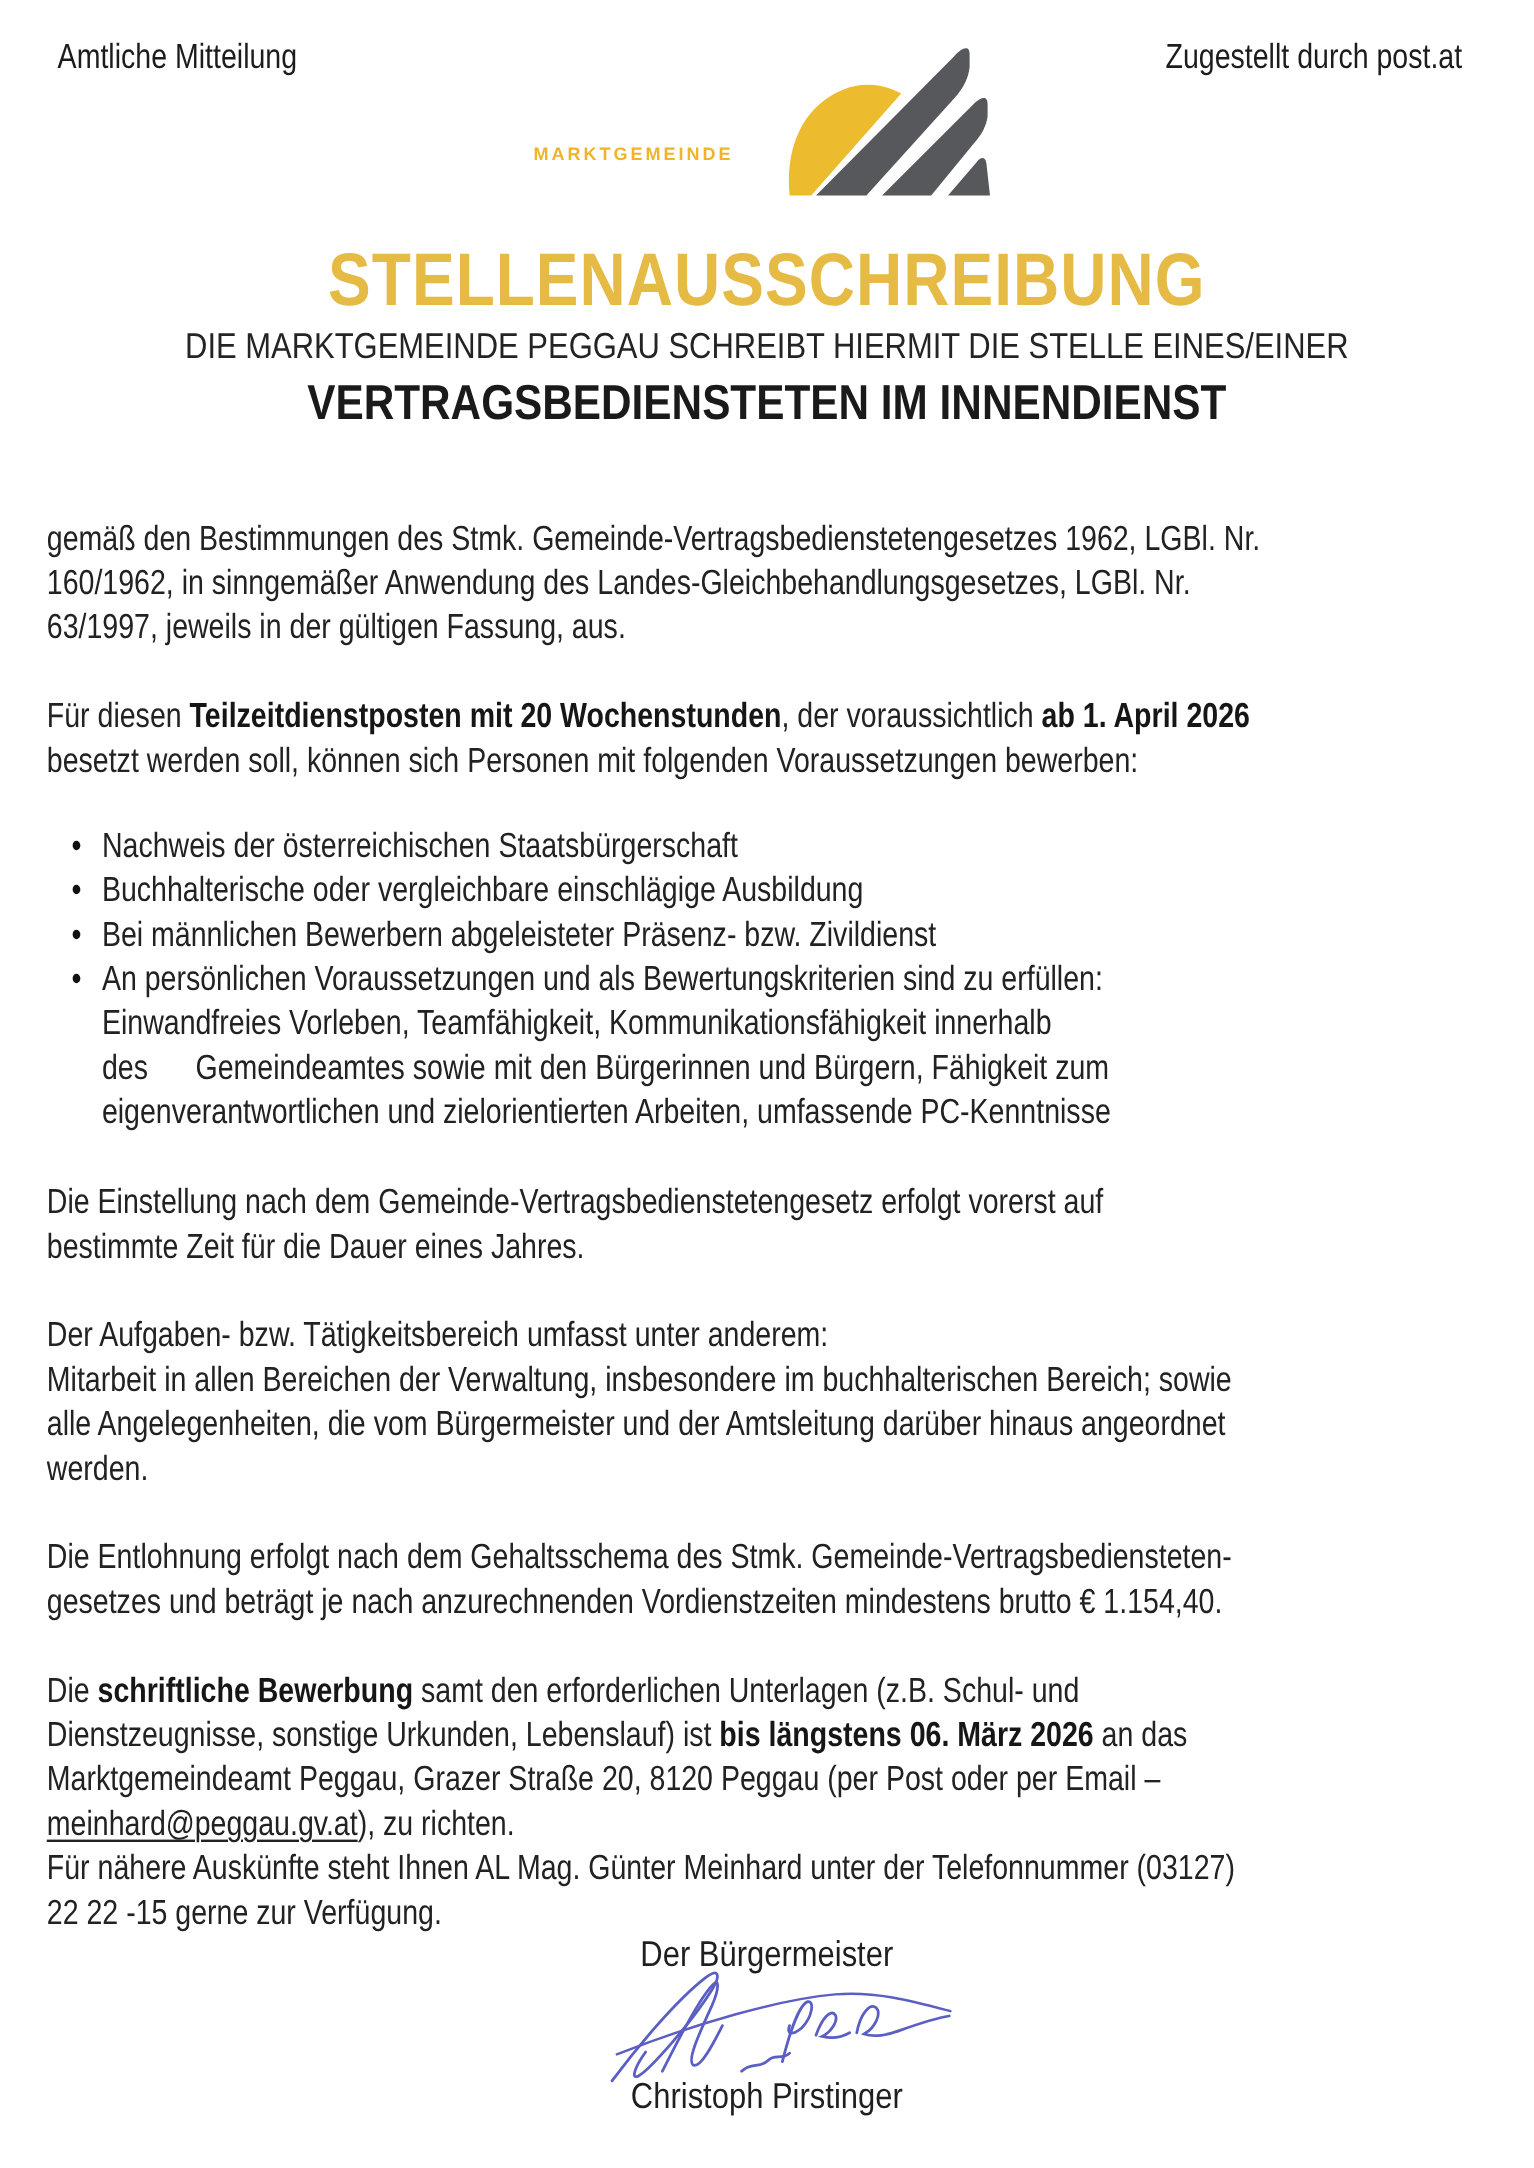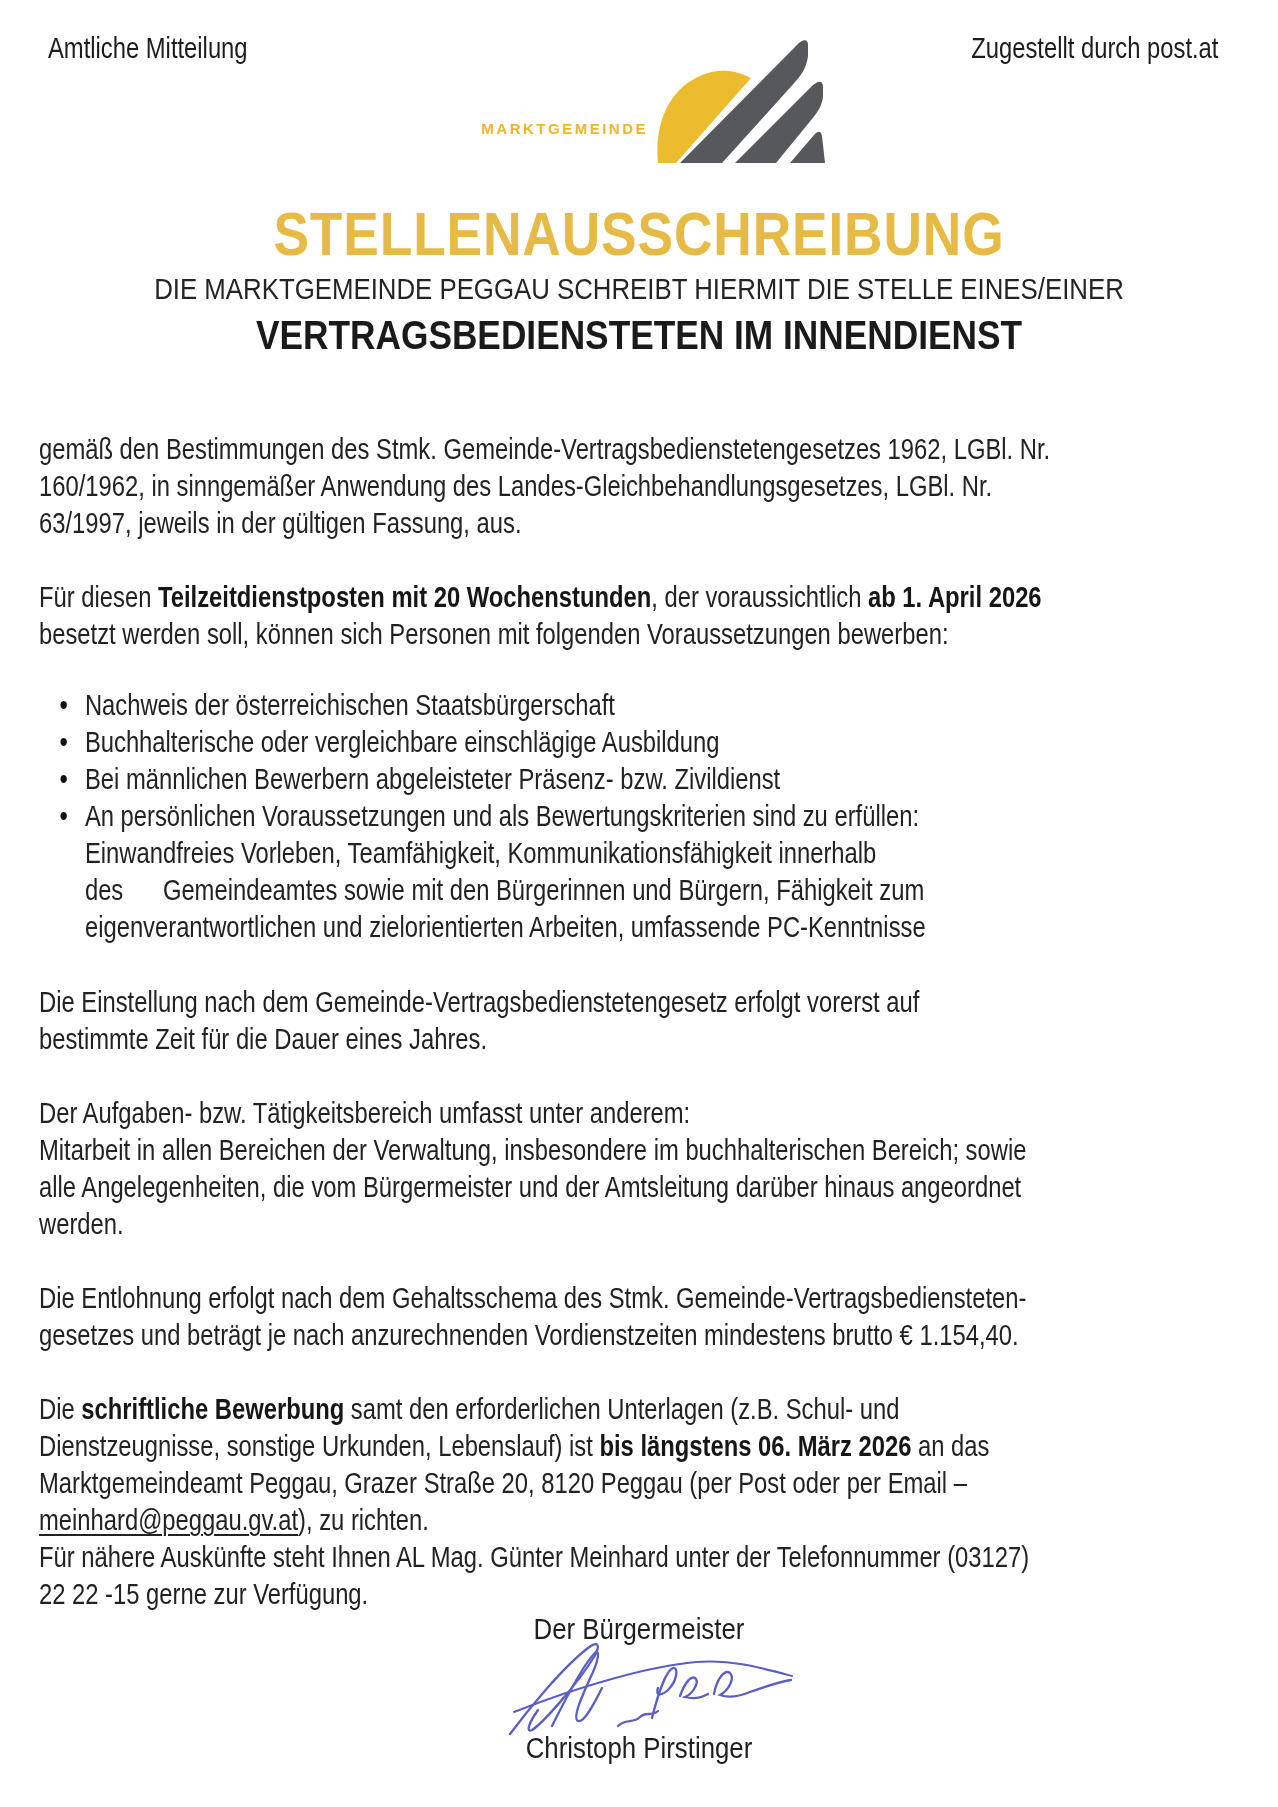--- a/index.html
+++ b/index.html
@@ -7,21 +7,21 @@
         font-family:"Liberation Sans","DejaVu Sans",sans-serif;color:#212121;}
 
   
   .note{position:absolute;top:32px;font-size:29px;color:#1c1c1c;white-space:nowrap;}
   .note-left{left:48px;transform:scaleX(0.82);transform-origin:left top;}
   .note-right{right:60px;transform:scaleX(0.82);transform-origin:right top;}
 
   
   .logo-wordmark{position:absolute;left:408px;top:60px;width:240px;text-align:center;
         font-family:"Liberation Serif","DejaVu Serif",serif;font-size:50px;letter-spacing:1px;color:#1a1a20;}
-  .logo-tagline{position:absolute;left:408px;top:120px;width:240px;text-align:right;
+  .logo-tagline{position:absolute;left:408px;top:120px;width:240px;text-align:center;
         font-size:15px;font-weight:700;letter-spacing:2.5px;color:#EFB42A;}
   .logo-emblem{position:absolute;left:655px;top:36px;width:175px;height:128px;}
 
   
   .h1{position:absolute;left:0;top:198px;width:1278px;text-align:center;font-size:62px;font-weight:700;
       letter-spacing:1px;color:#E5BB45;transform:scaleX(0.86);transform-origin:center top;white-space:nowrap;}
   .sub1{position:absolute;left:0;top:272px;width:1278px;text-align:center;font-size:30px;font-weight:400;
       color:#242424;transform:scaleX(0.86);transform-origin:center top;white-space:nowrap;}
   .sub2{position:absolute;left:0;top:312px;width:1278px;text-align:center;font-size:41px;font-weight:700;
       color:#1a1a1a;transform:scaleX(0.86);transform-origin:center top;white-space:nowrap;}

